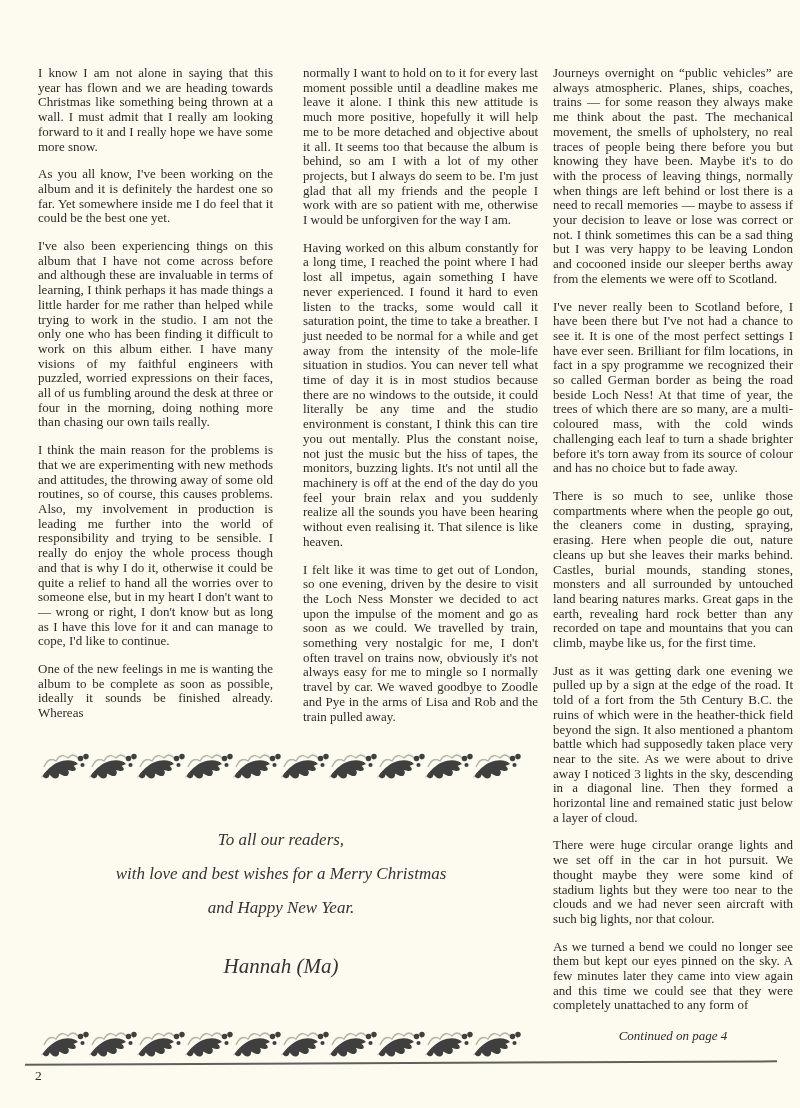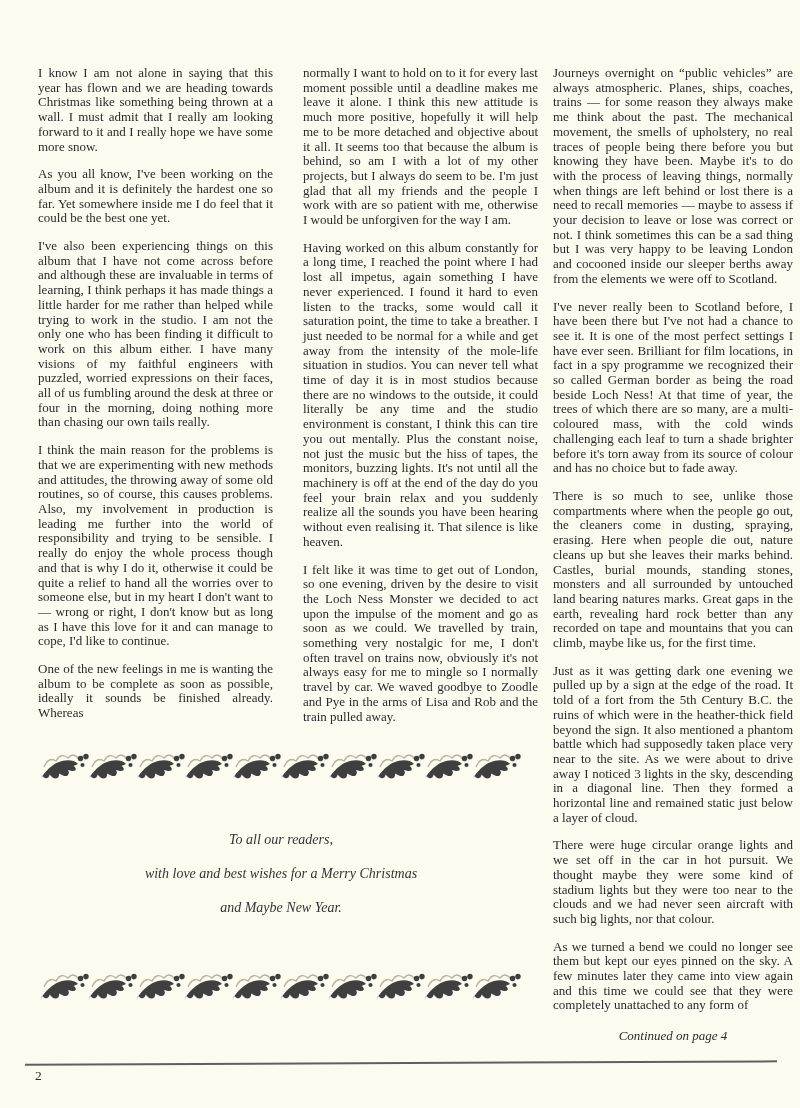--- a/index.html
+++ b/index.html
@@ -14,21 +14,21 @@
   .two-cols{display:flex;gap:30px;}
   .col{width:240px;font-size:13px;line-height:14.7px;text-align:justify;}
   .col p{margin:0 0 13px 0;}
   .col3{width:240px;margin-left:15px;font-size:13px;line-height:14.7px;text-align:justify;}
   .col3 p{margin:0 0 13px 0;}
   .greeting-section{width:486px;margin-top:10px;}
   .holly-border{display:block;margin:0 auto;}
   .holly-border.top{margin-top:8px;}
   .holly-border.bottom{margin-top:42px;}
   .greeting-text{
-    text-align:center;font-style:italic;font-size:14px;line-height:34px;
+    text-align:center;font-style:italic;font-size:17px;line-height:34px;
     margin-top:40px;color:#333;
   }
   .greeting-sig{
     text-align:center;font-style:italic;font-size:21px;line-height:34px;
     margin-top:24px;color:#333;
   }
   .continued-note{font-style:italic;font-size:13px;margin-top:16px;text-align:center;}
   .footer-line{
     position:absolute;left:25px;top:1062px;width:752px;
     border-top:2px solid #5f5f5f;transform:rotate(-0.25deg);
@@ -82,23 +82,24 @@
       </div>
 
       <div class="greeting-section">
         <svg class="holly-border top" width="482" height="36" viewBox="0 0 482 36">
             <use href="#holly-row"></use>
           </svg>
 
         <div class="greeting-text">
           <div>To all our readers,</div>
           <div>with love and best wishes for a Merry Christmas</div>
-          <div>and Maybe New Year.</div>
+          <div>and Happy New Year.</div>
         </div>
         <div class="greeting-sig">
+          <div>Hannah (Ma)</div>
         </div>
 
         <svg class="holly-border bottom" width="482" height="36" viewBox="0 0 482 36">
             <use href="#holly-row"></use>
           </svg>
       </div>
     </div>
 
     <div class="col3">
       <p>Journeys overnight on “public vehicles” are always atmospheric. Planes, ships, coaches, trains — for some reason they always make me think about the past. The mechanical movement, the smells of upholstery, no real traces of people being there before you but knowing they have been. Maybe it's to do with the process of leaving things, normally when things are left behind or lost there is a need to recall memories — maybe to assess if your decision to leave or lose was correct or not. I think sometimes this can be a sad thing but I was very happy to be leaving London and cocooned inside our sleeper berths away from the elements we were off to Scotland.</p>

